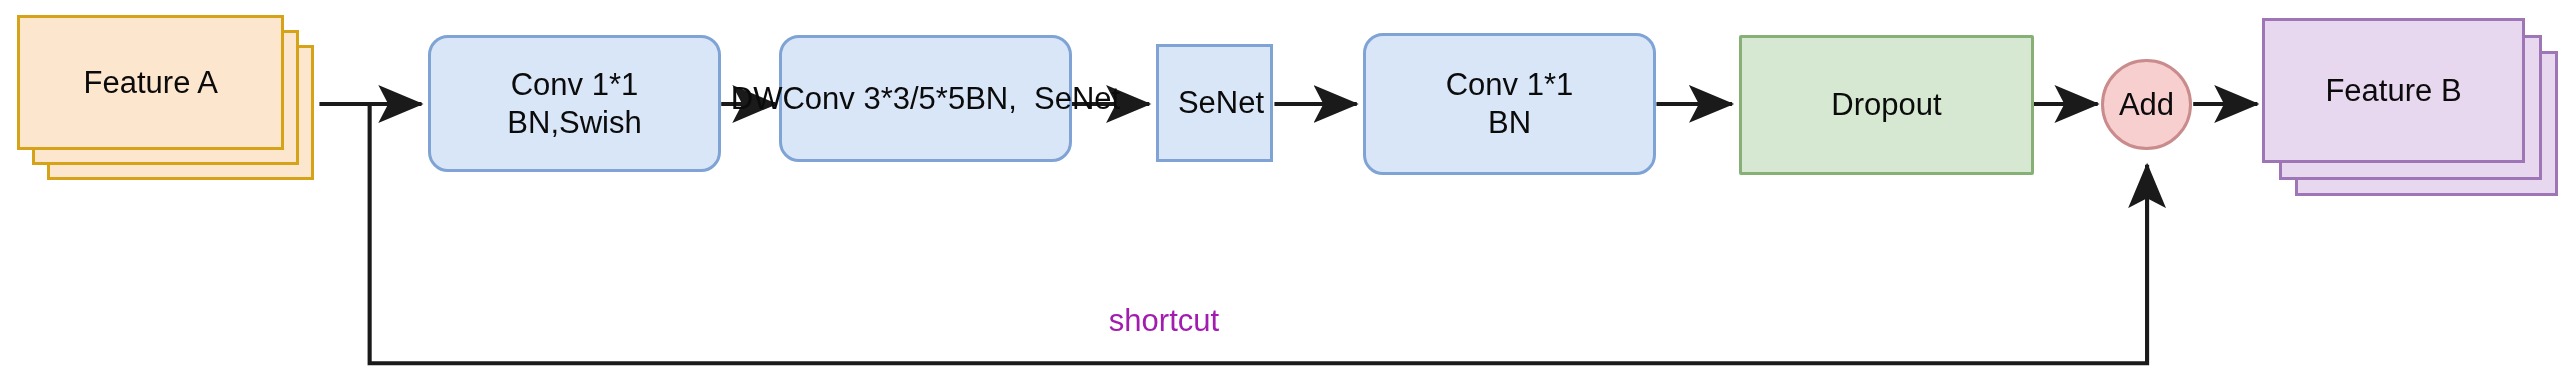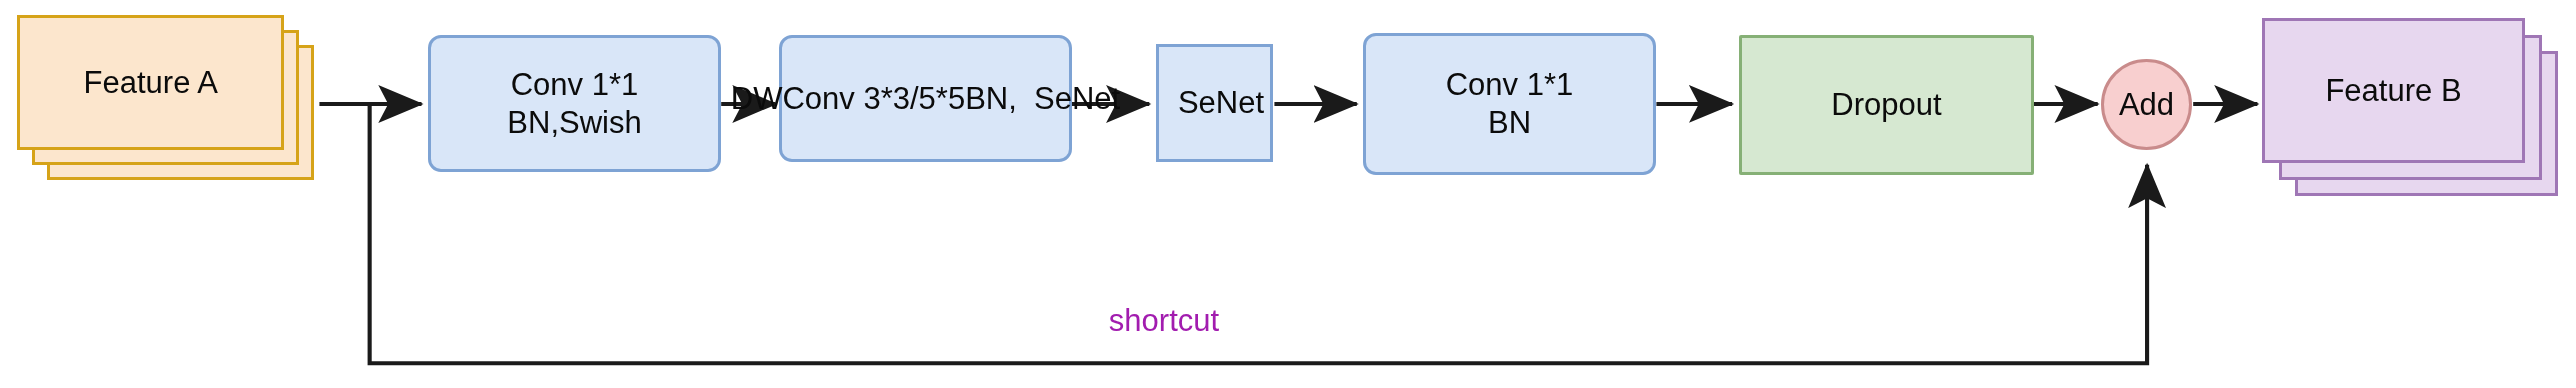--- a/index.html
+++ b/index.html
@@ -63,21 +63,21 @@
 
   
   .block {
     border-style: solid;
     border-width: 3.3px;
     font-size: 31px;
   }
   .block-blue {
     background: #d9e6f8;
     border-color: #7ea3d4;
-    border-radius: 13px;
+    border-radius: 20px;
   }
   .block-blue-sq {
     background: #d9e6f8;
     border-color: #7ea3d4;
     border-radius: 0px;
   }
   .block-green {
     background: #d6e8d1;
     border-color: #86b076;
     border-radius: 2px;

